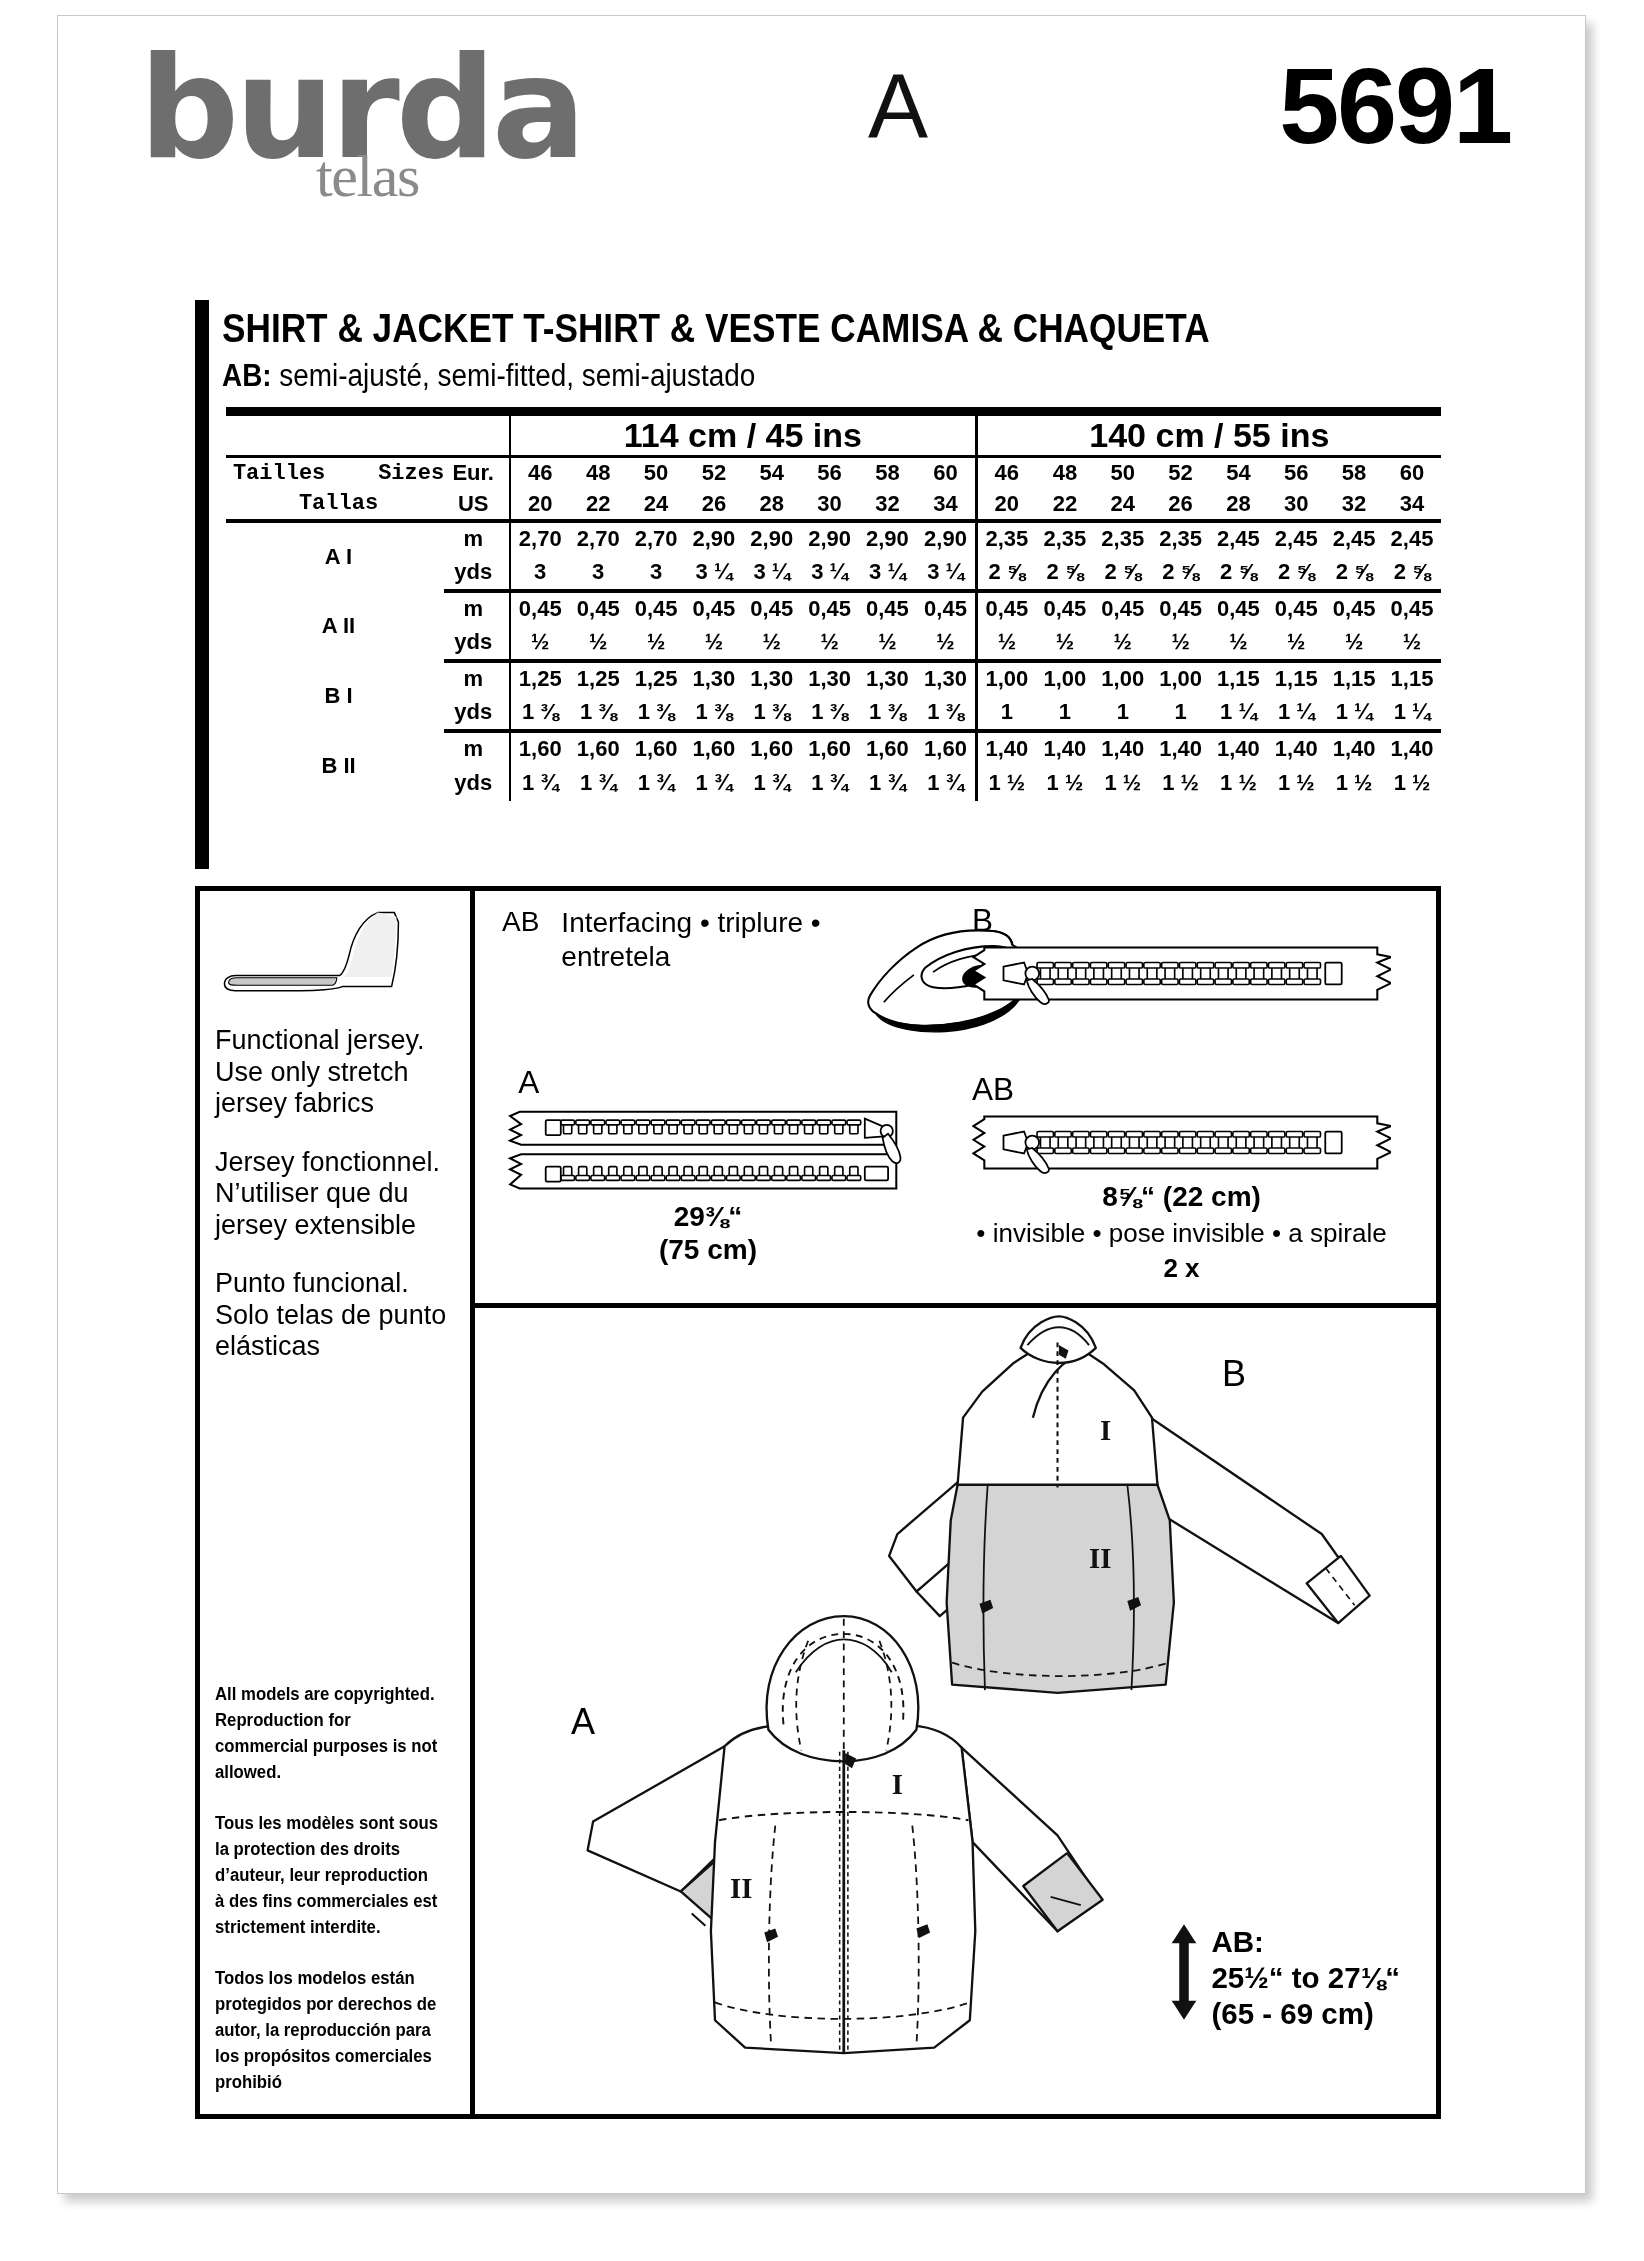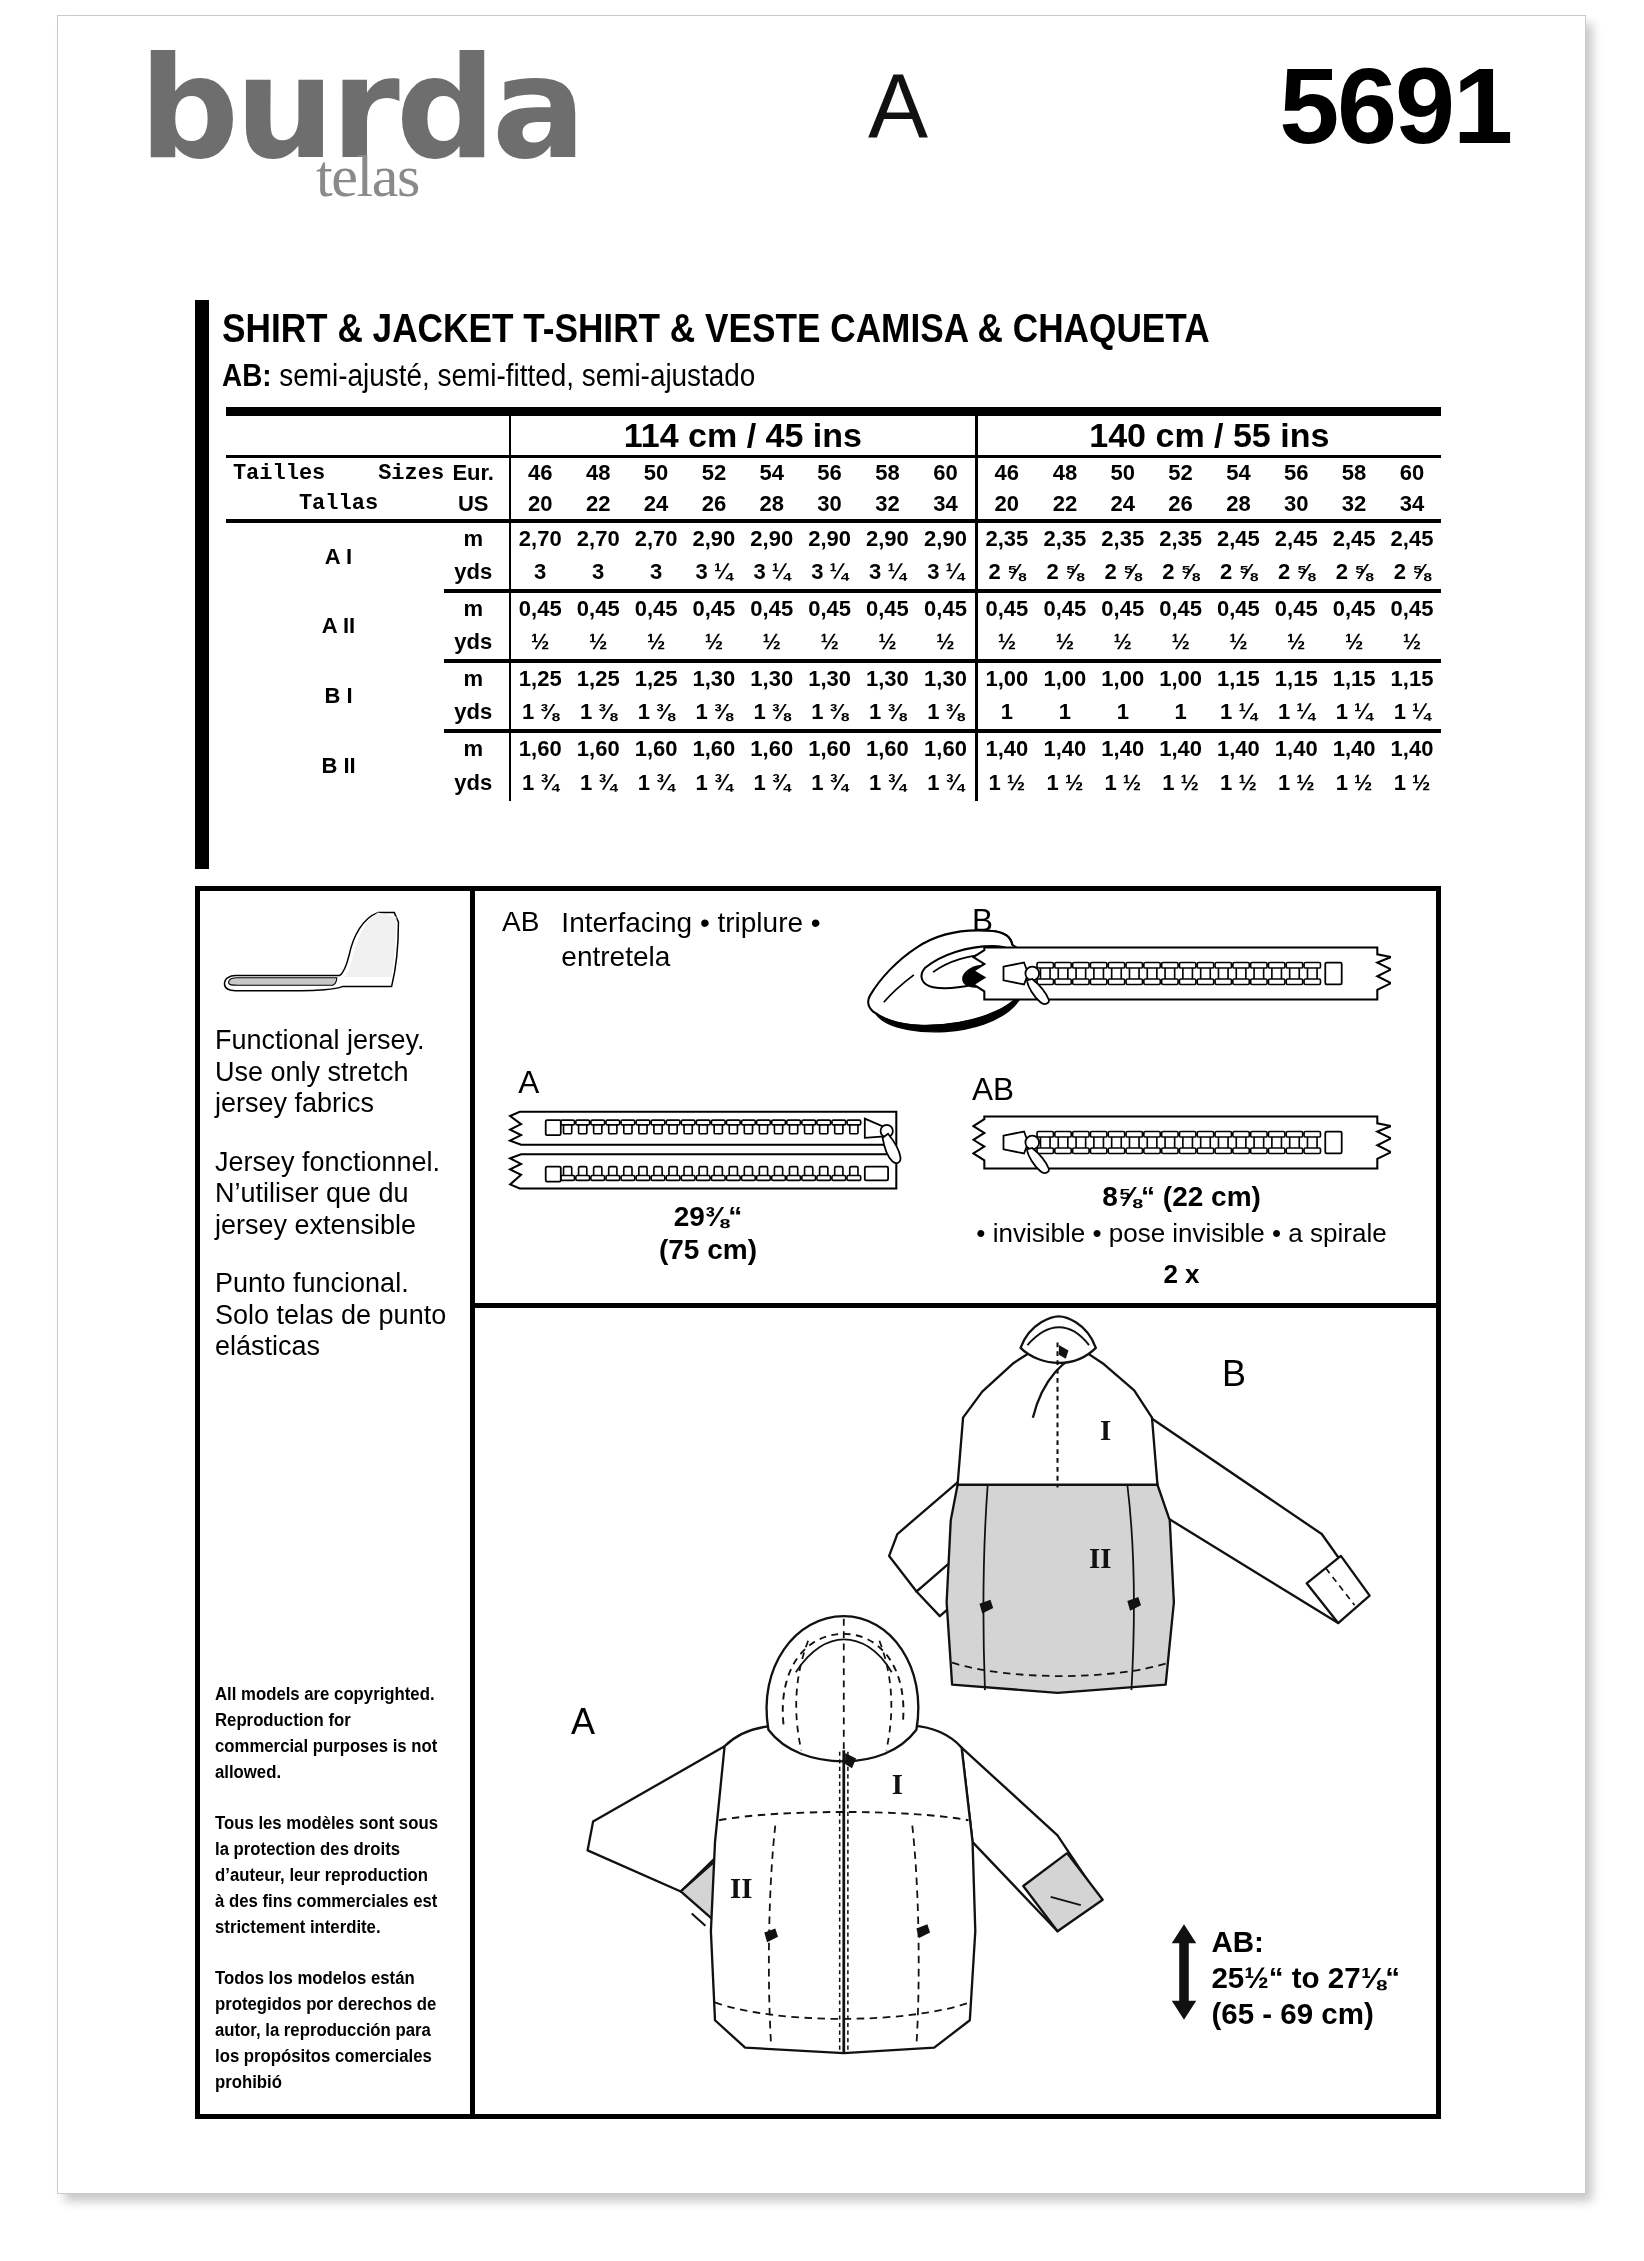--- a/index.html
+++ b/index.html
@@ -151,21 +151,21 @@
   }
 
   .zip-b { position:absolute; left:497px; top:11px; width:452px; }
   .zip-b .vlabel { font-size:31.5px; color:#000; }
   .zip-b .zlines { font-size:27px; line-height:33px; font-weight:bold; color:#000; margin-top:5.5px; }
   .zip-b .zlines .small { font-size:22px; }
   .zip-ab { position:absolute; left:497px; top:180px; width:452px; }
   .zip-ab .vlabel { font-size:31.5px; color:#000; }
   .zip-ab .zlen { text-align:center; width:419px; font-size:28px; font-weight:bold; margin-top:6.9px; }
   .zip-ab .note { text-align:center; width:419px; font-size:26px; margin-top:5.5px; color:#000;}
-  .zip-ab .qty { text-align:center; width:419px; font-size:26px; font-weight:bold; margin-top:10px;}
+  .zip-ab .qty { text-align:center; width:419px; font-size:26px; font-weight:bold; margin-top:4px;}
 
   
   .garments {
     position:absolute; left:275px; top:417px;
     width:965px; height:806px;
     overflow:hidden;
   }
   .g-label { position:absolute; font-size:36px; color:#000; font-family:"Liberation Sans", sans-serif;}
   .len-note {
     position:absolute; right:40px; bottom:82px;

